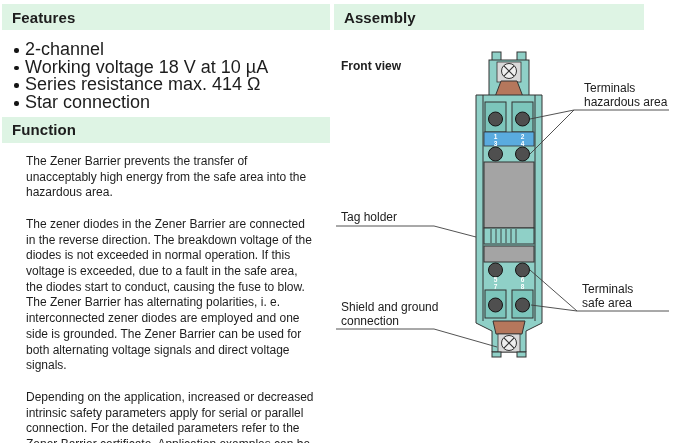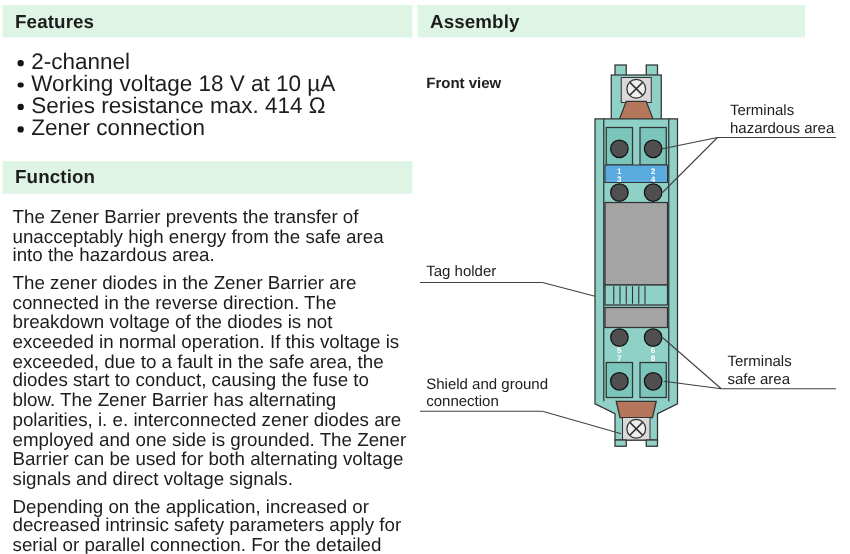--- a/index.html
+++ b/index.html
@@ -19,23 +19,23 @@
   }
   .section-bar span{font-weight:bold;font-size:15px;letter-spacing:.1px;}
   ul.features{list-style:none;margin:11px 0 0 0;padding:0 0 0 12px;}
   ul.features li{
     position:relative;padding-left:11px;font-size:18px;line-height:17.7px;
   }
   ul.features li::before{
     content:"";position:absolute;left:0;top:7px;width:4.5px;height:4.5px;
     border-radius:50%;background:#141414;
   }
-  .function-bar{margin-top:17px;}
+  .function-bar{margin-top:5px;}
   .fn-text{padding-left:8px;width:322px;}
-  .fn-text p{margin:0;padding:0;font-size:15px;line-height:15.7px;}
+  .fn-text p{margin:16px;padding:0;font-size:12px;line-height:15.7px;}
   .fn-text p + p{margin-top:6px;}
   .fn-text p:first-child{margin-top:11px;}
   .figure{position:absolute;left:0;top:36px;width:335px;height:403px;}
   .lbl{font-family:"Liberation Sans",sans-serif;font-size:12px;fill:#202020;}
   .lbl-b{font-family:"Liberation Sans",sans-serif;font-size:12px;font-weight:bold;fill:#202020;}
   .digit{font-family:"Liberation Sans",sans-serif;font-size:6.5px;font-weight:bold;fill:#ffffff;text-anchor:middle;}
   .f-teal{fill:var(--teal);stroke:#333;stroke-width:1;}
   .f-slot{fill:var(--slot_fill);stroke:#333;stroke-width:1;}
   .f-circ{fill:var(--circle_fill);stroke:#141414;stroke-width:1;}
   .f-gray{fill:var(--gray_body);stroke:#333;stroke-width:1;}
@@ -52,21 +52,21 @@
 <body>
 
 <div class="col-left">
   <div class="section-bar">
     <span>Features</span>
   </div>
   <ul class="features">
     <li>2-channel</li>
     <li>Working voltage 18 V at 10 µA</li>
     <li>Series resistance max. 414 Ω</li>
-    <li>Zener connection</li>
+    <li>Star connection</li>
   </ul>
   <div class="section-bar function-bar">
     <span>Function</span>
   </div>
   <div class="fn-text">
     <p>The Zener Barrier prevents the transfer of unacceptably high energy from the safe area into the hazardous area.</p>
     <p>The zener diodes in the Zener Barrier are connected in the reverse direction. The breakdown voltage of the diodes is not exceeded in normal operation. If this voltage is exceeded, due to a fault in the safe area, the diodes start to conduct, causing the fuse to blow. The Zener Barrier has alternating polarities, i. e. interconnected zener diodes are employed and one side is grounded. The Zener Barrier can be used for both alternating voltage signals and direct voltage signals.</p>
     <p>Depending on the application, increased or decreased intrinsic safety parameters apply for serial or parallel connection. For the detailed parameters refer to the Zener Barrier certificate. Application examples can be found in the system description of the Zener Barriers.</p>
   </div>
 </div>

